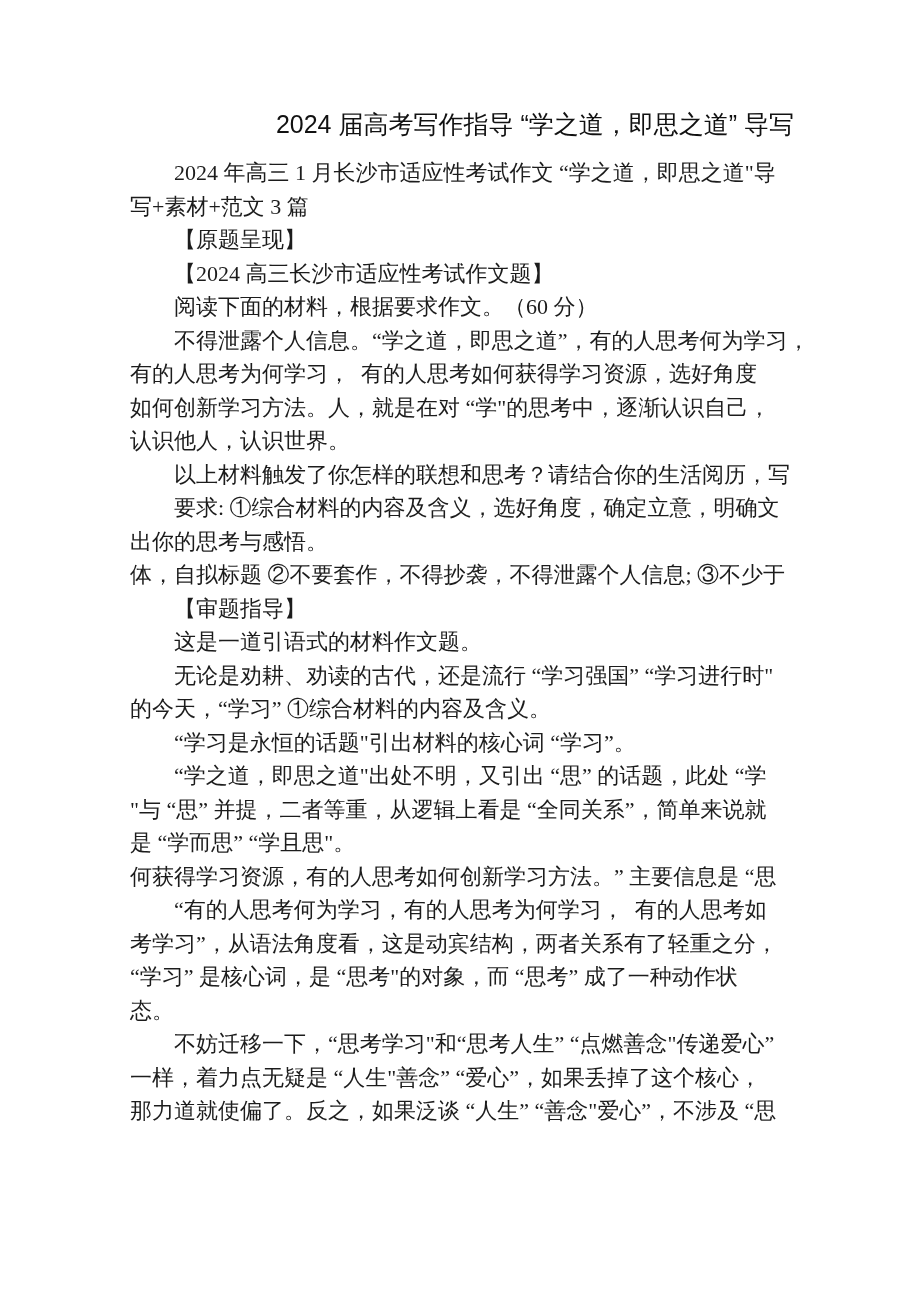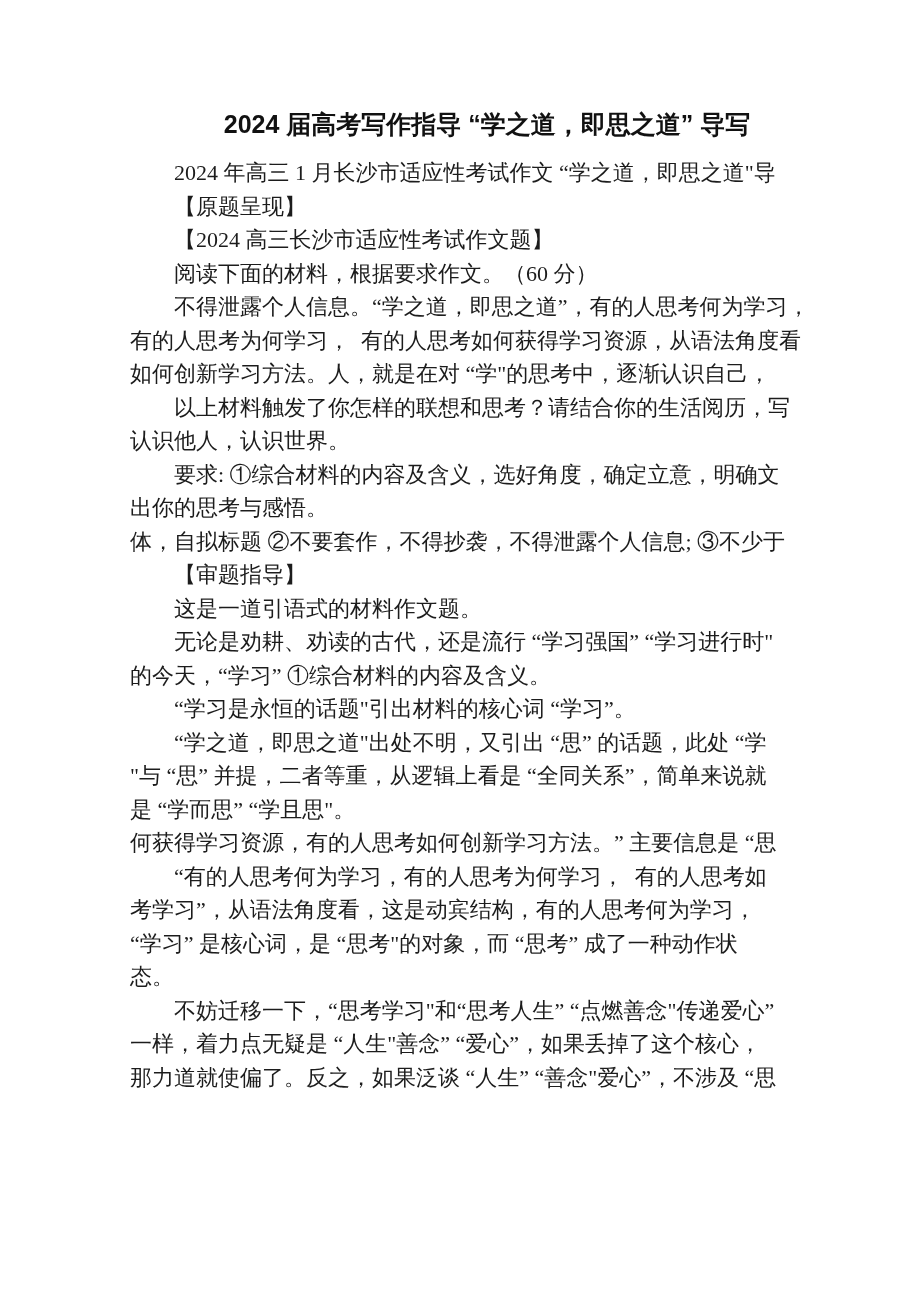--- a/index.html
+++ b/index.html
@@ -16,24 +16,24 @@
   }
   .page {
     box-sizing: border-box;
     width: 920px;
     height: 1302px;
     padding: 104px 126px 0 130px;
     background: #ffffff;
   }
   .doc-title {
     font-family: "Liberation Sans", "DejaVu Sans", sans-serif;
-    font-weight: 700;
+    font-weight: 400;
     font-size: 25px;
     line-height: 40px;
-    text-align: center;
+    text-align: right;
     text-indent: 2em;
     white-space: pre;
     margin: 0 0 12px 0;
     color: #111111;
   }
   .lines {
     width: 664px;
   }
   .line {
     font-size: 22px;
@@ -46,41 +46,42 @@
     text-indent: 2em;
   }
 </style>
 </head>
 <body>
 
 <div class="page">
   <h1 class="doc-title">2024 届高考写作指导 “学之道，即思之道” 导写</h1>
   <div class="lines">
       <div class="line indent">2024 年高三 1 月长沙市适应性考试作文 “学之道，即思之道"导</div>
+      <div class="line">写+素材+范文 3 篇</div>
       <div class="line indent">【原题呈现】</div>
       <div class="line indent">【2024 高三长沙市适应性考试作文题】</div>
       <div class="line indent">阅读下面的材料，根据要求作文。（60 分）</div>
       <div class="line indent">不得泄露个人信息。“学之道，即思之道”，有的人思考何为学习，</div>
-      <div class="line">有的人思考为何学习，  有的人思考如何获得学习资源，从语法角度看</div>
+      <div class="line">有的人思考为何学习，  有的人思考如何获得学习资源，选好角度</div>
       <div class="line">如何创新学习方法。人，就是在对 “学"的思考中，逐渐认识自己，</div>
+      <div class="line">认识他人，认识世界。</div>
       <div class="line indent">以上材料触发了你怎样的联想和思考？请结合你的生活阅历，写</div>
-      <div class="line">认识他人，认识世界。</div>
       <div class="line indent">要求: ①综合材料的内容及含义，选好角度，确定立意，明确文</div>
       <div class="line">出你的思考与感悟。</div>
       <div class="line">体，自拟标题 ②不要套作，不得抄袭，不得泄露个人信息; ③不少于</div>
       <div class="line indent">【审题指导】</div>
       <div class="line indent">这是一道引语式的材料作文题。</div>
       <div class="line indent">无论是劝耕、劝读的古代，还是流行 “学习强国” “学习进行时"</div>
       <div class="line">的今天，“学习” ①综合材料的内容及含义。</div>
       <div class="line indent">“学习是永恒的话题"引出材料的核心词 “学习”。</div>
       <div class="line indent">“学之道，即思之道"出处不明，又引出 “思” 的话题，此处 “学</div>
       <div class="line">"与 “思” 并提，二者等重，从逻辑上看是 “全同关系”，简单来说就</div>
       <div class="line">是 “学而思” “学且思"。</div>
       <div class="line">何获得学习资源，有的人思考如何创新学习方法。” 主要信息是 “思</div>
       <div class="line indent">“有的人思考何为学习，有的人思考为何学习，  有的人思考如</div>
-      <div class="line">考学习”，从语法角度看，这是动宾结构，有的人思考何为学习，</div>
+      <div class="line">考学习”，从语法角度看，这是动宾结构，两者关系有了轻重之分，</div>
       <div class="line">“学习” 是核心词，是 “思考"的对象，而 “思考” 成了一种动作状</div>
       <div class="line">态。</div>
       <div class="line indent">不妨迁移一下，“思考学习"和“思考人生” “点燃善念"传递爱心”</div>
       <div class="line">一样，着力点无疑是 “人生"善念” “爱心”，如果丢掉了这个核心，</div>
       <div class="line">那力道就使偏了。反之，如果泛谈 “人生” “善念"爱心”，不涉及 “思</div>
     </div>
 </div>
 
 </body></html>

